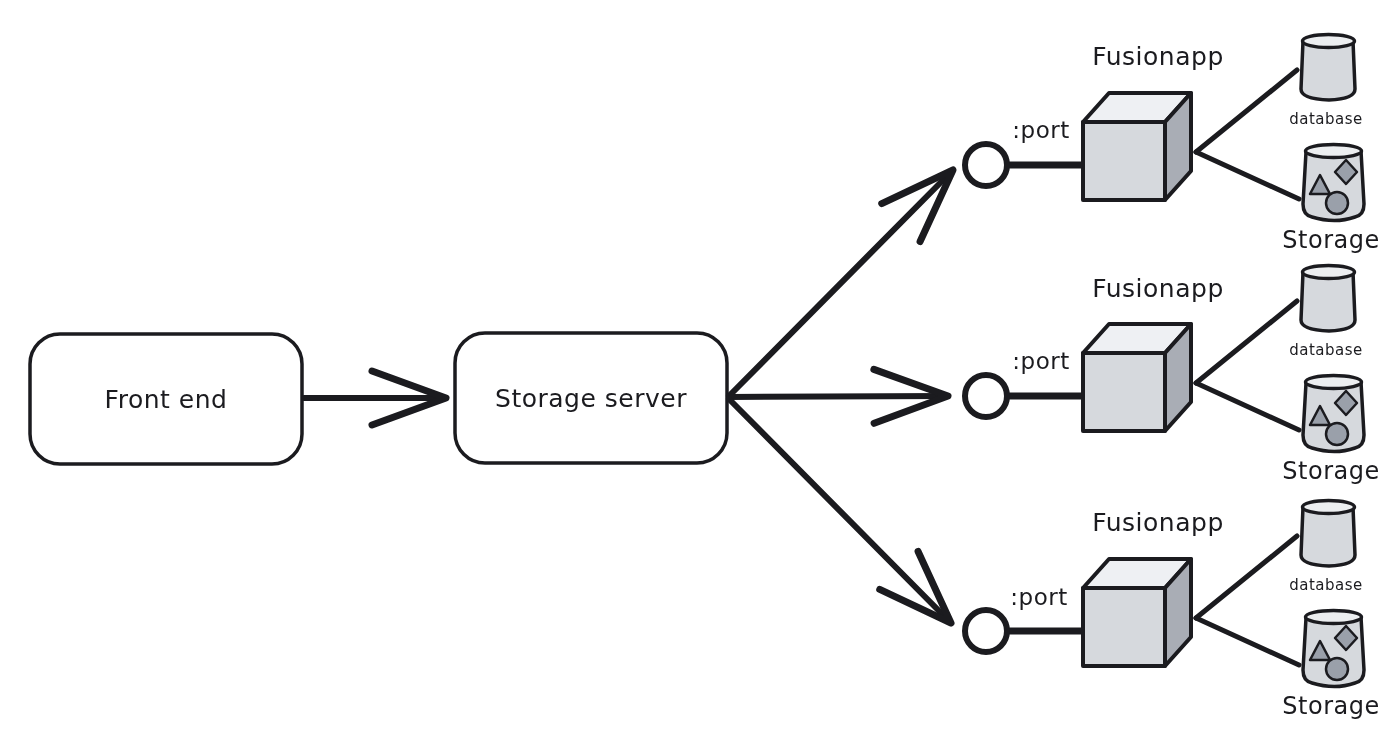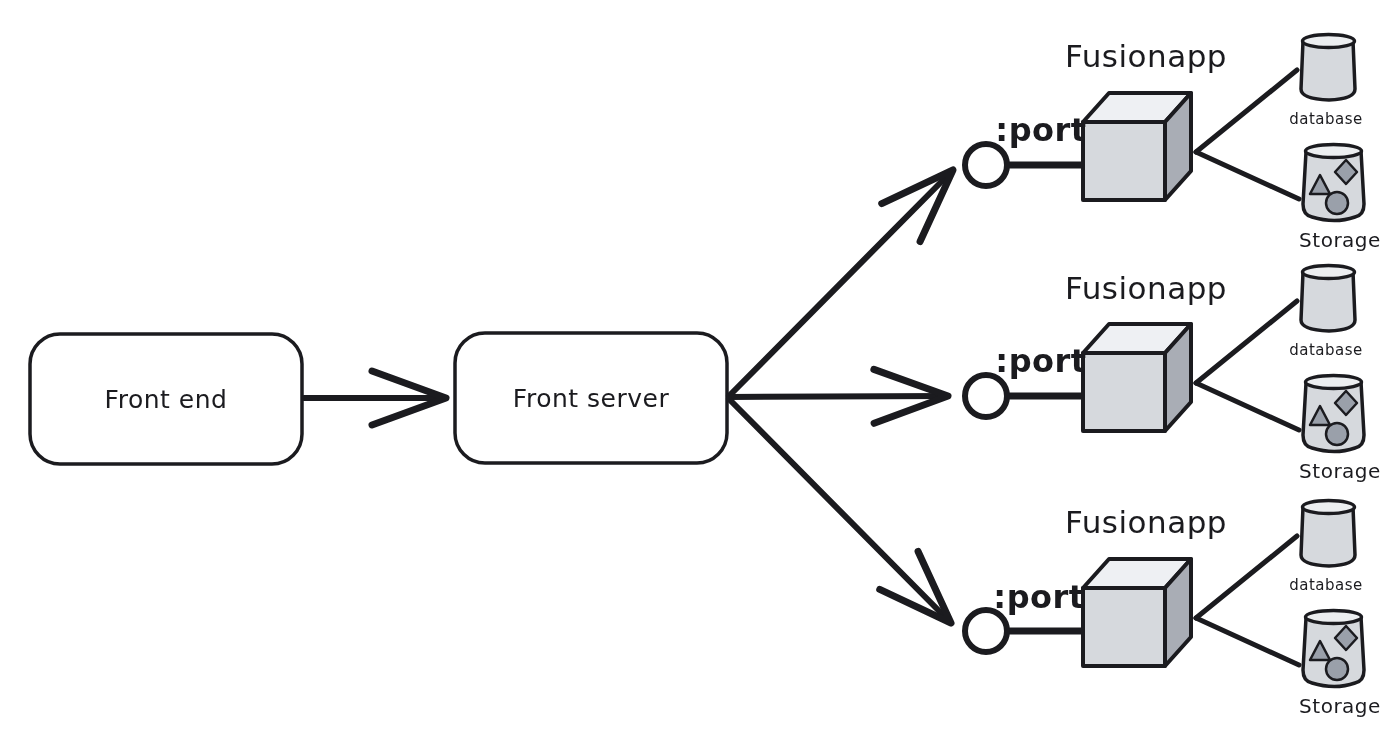--- a/index.html
+++ b/index.html
@@ -14,24 +14,24 @@
   #diagram-svg { position:absolute; left:0; top:0; }
   .label {
     position:absolute;
     transform:translate(-50%,-50%);
     color:#1b1b1f;
     white-space:nowrap;
     font-family:"DejaVu Sans", sans-serif;
     letter-spacing:0.5px;
   }
   .label-box     { font-size:25px;text-align:center; }
-  .label-app     { font-size:31px; }
-  .label-port    { font-size:32px;font-weight:bold; }
+  .label-app     { font-size:25px;margin-left:12px; }
+  .label-port    { font-size:23px; }
   .label-db      { font-size:15px; }
-  .label-storage { font-size:20px;margin-left:9px; }
+  .label-storage { font-size:24px; }
 </style>
 </head>
 <body>
 
 <div id="stage">
 
   <svg id="diagram-svg" width="1400" height="750" viewBox="0 0 1400 750">
     <defs>
 
       <marker id="arrowV" viewBox="0 0 90 70" refX="84" refY="35" markerWidth="90" markerHeight="70" markerUnits="userSpaceOnUse" orient="auto-start-reverse">
@@ -91,21 +91,21 @@
       <circle cx="986" cy="631" r="21" fill="#ffffff" stroke="#1b1b1f" stroke-width="6"></circle>
       <line x1="1196" y1="618" x2="1297" y2="536" stroke="#1b1b1f" stroke-width="5" stroke-linecap="round"></line>
       <line x1="1196" y1="618" x2="1299" y2="665" stroke="#1b1b1f" stroke-width="5" stroke-linecap="round"></line>
       <use href="#cube-shape" transform="translate(1083,588)"></use>
       <use href="#database-shape" transform="translate(1298,499)"></use>
       <use href="#storage-shape" transform="translate(1300,608)"></use>
     </g>
   </svg>
 
   <div class="label label-box" style="left:166px; top:399px;">Front end</div>
-  <div class="label label-box" style="left:591px; top:398px;">Front server</div>
+  <div class="label label-box" style="left:591px; top:398px;">Storage server</div>
 
   <div class="label label-port" style="left:1041px; top:130px;">:port</div>
   <div class="label label-app" style="left:1146px; top:56px;">Fusionapp</div>
   <div class="label label-db" style="left:1326px; top:119px;">database</div>
   <div class="label label-storage" style="left:1331px; top:240px;">Storage</div>
 
   <div class="label label-port" style="left:1041px; top:361px;">:port</div>
   <div class="label label-app" style="left:1146px; top:288px;">Fusionapp</div>
   <div class="label label-db" style="left:1326px; top:350px;">database</div>
   <div class="label label-storage" style="left:1331px; top:471px;">Storage</div>

